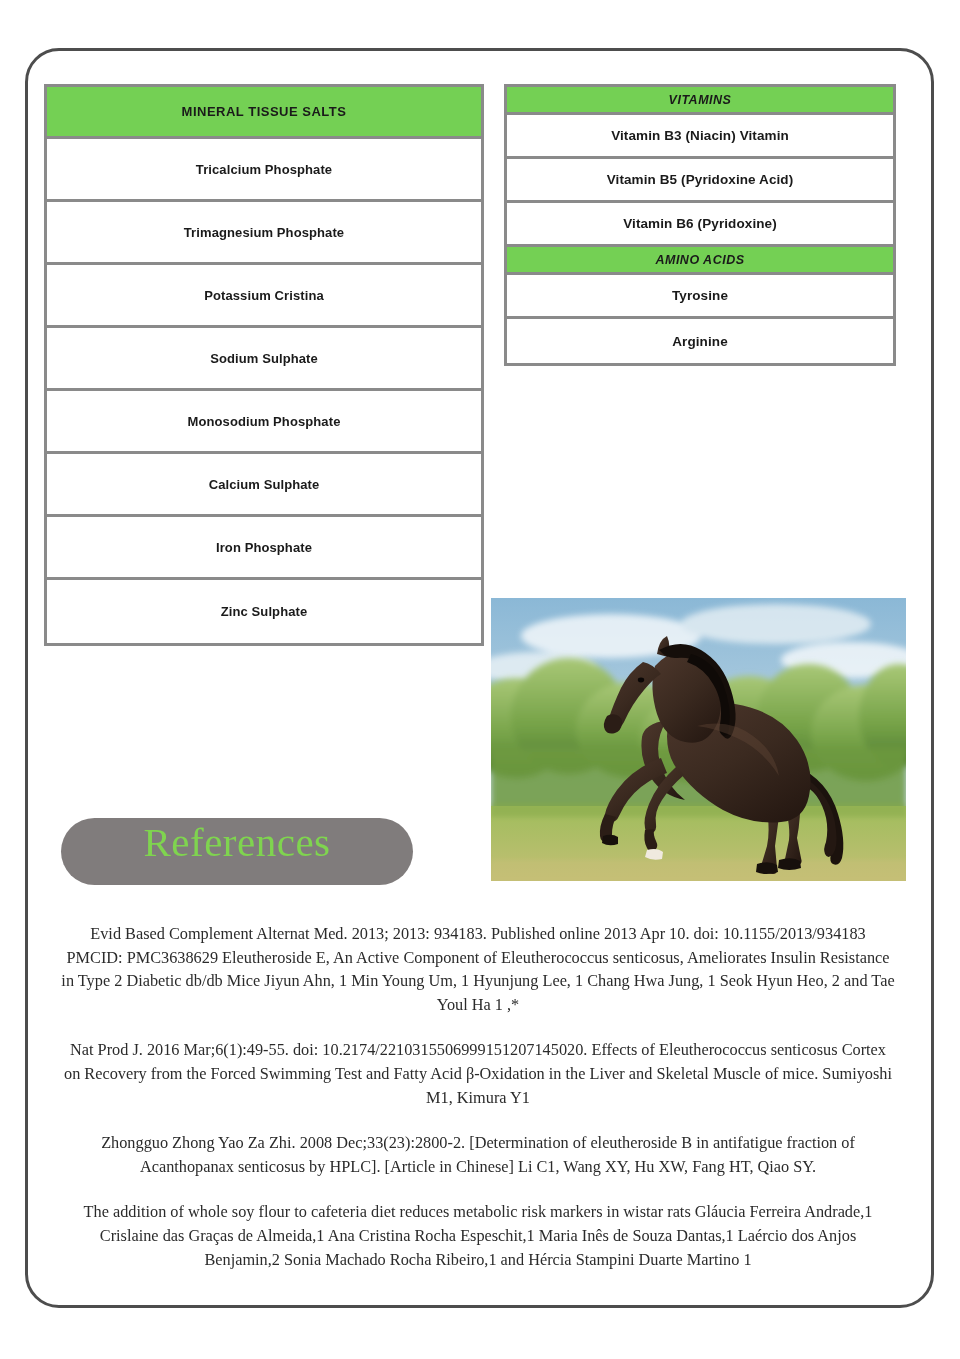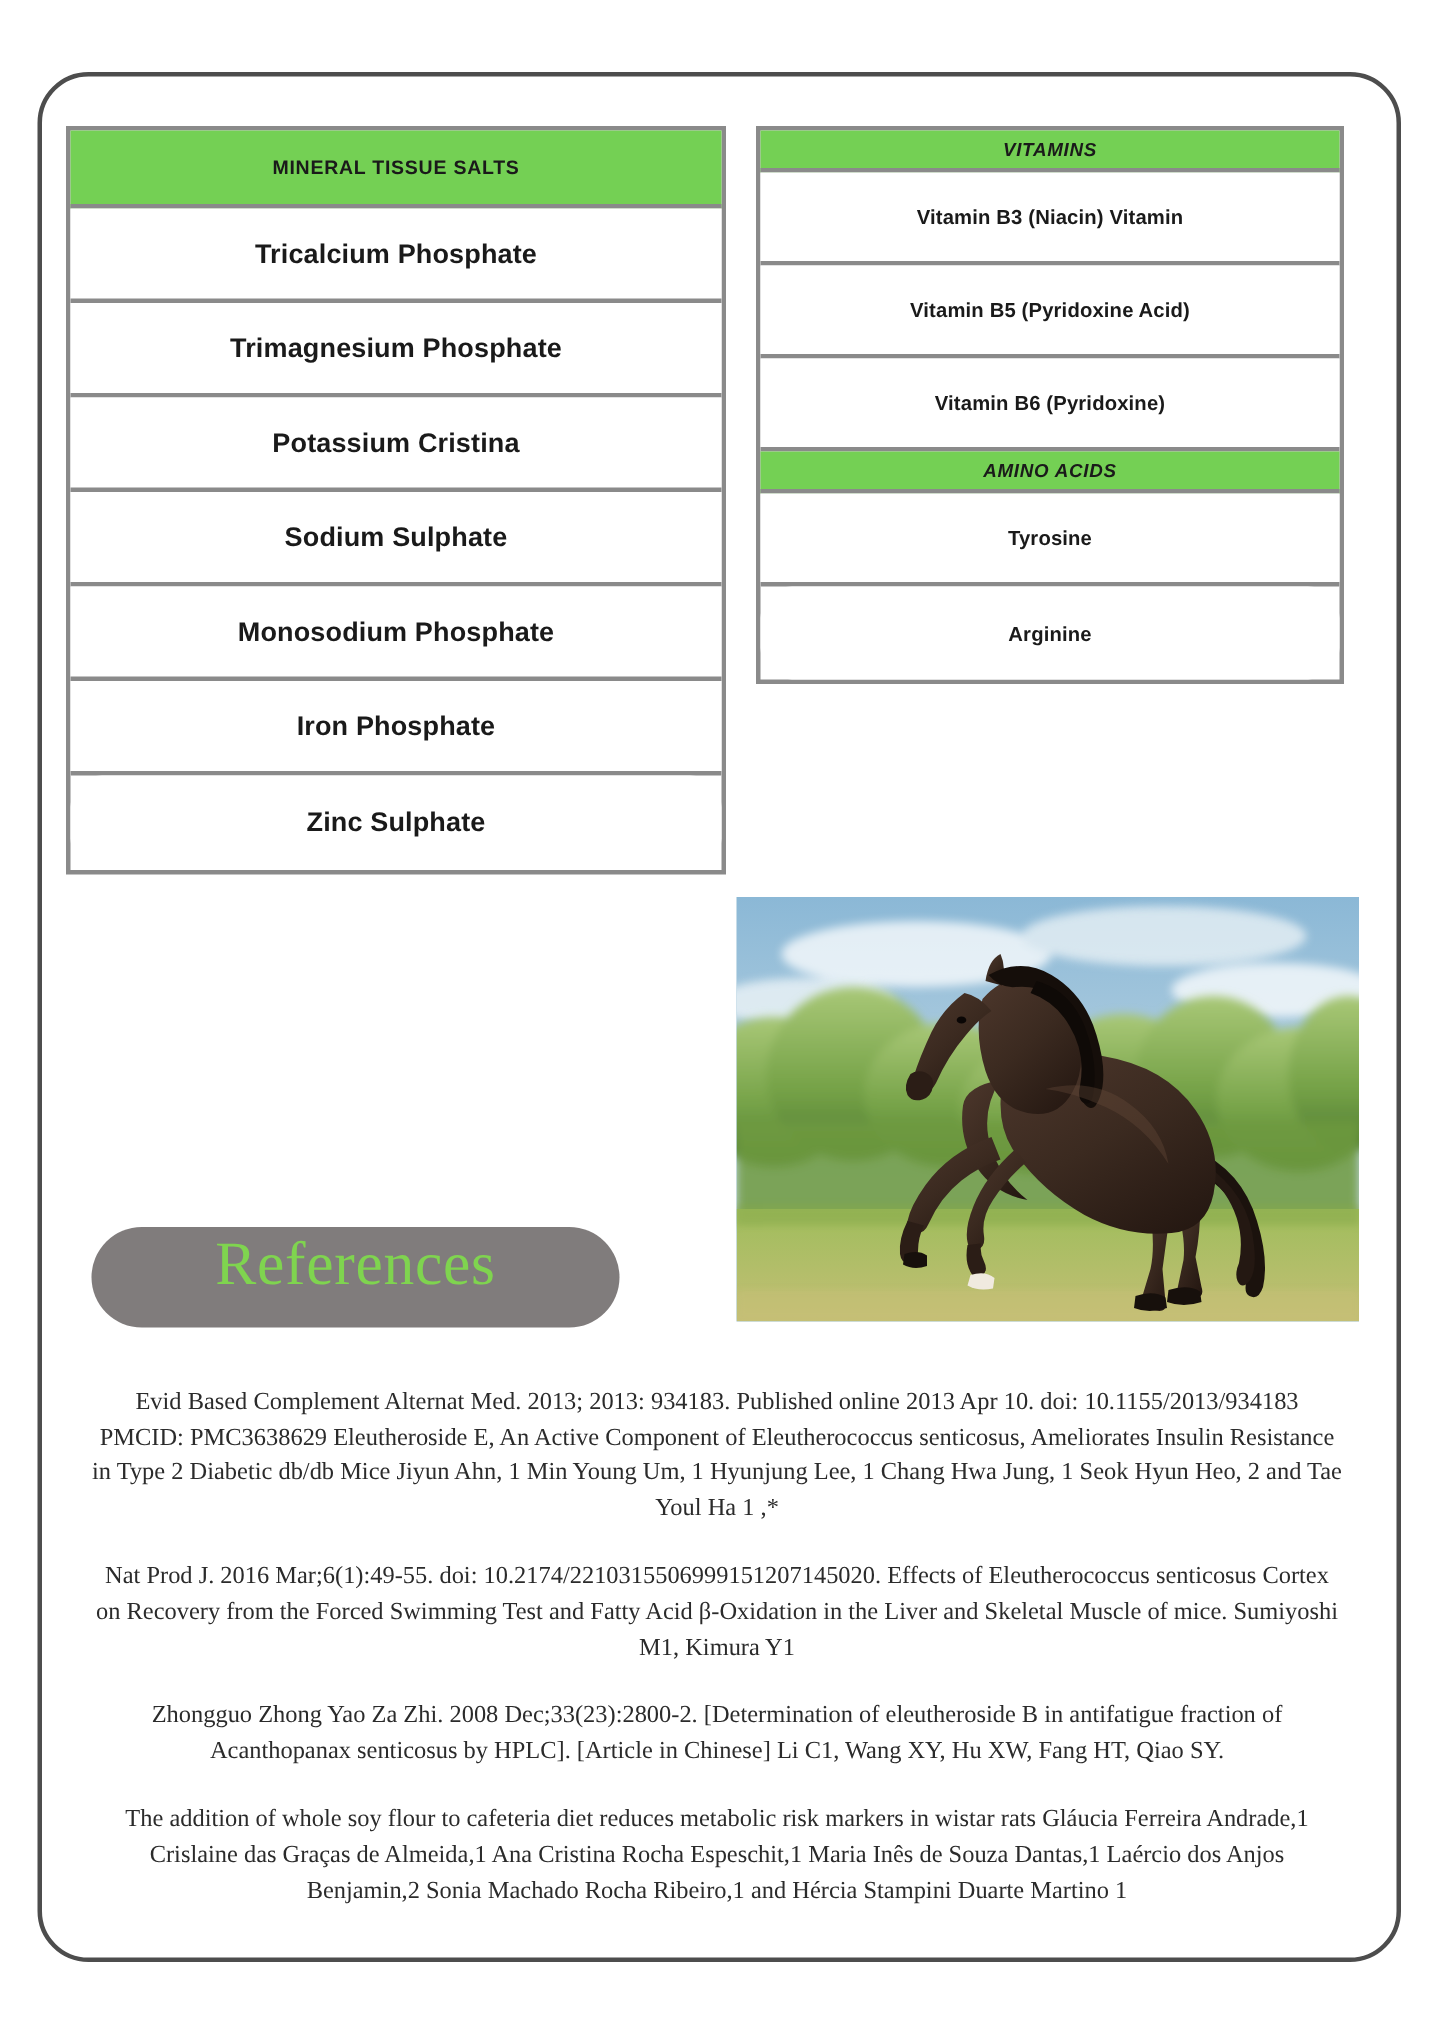--- a/index.html
+++ b/index.html
@@ -51,25 +51,25 @@
 
   .row .cell-text {
     font-weight: bold;
     color: #1a1a1a;
     letter-spacing: .1px;
   }
 
   
   .tbl-left .row          { height: 63px; }
   .tbl-left .row.header   { height: 52px; background: #74d054; }
-  .tbl-left .cell-text    { font-size: 18px; }
+  .tbl-left .cell-text    { font-size: 13px; }
   .tbl-left .header .cell-text { font-size: 13px; letter-spacing: .5px; }
 
   
-  .tbl-right .row          { height: 62px; }
+  .tbl-right .row          { height: 44px; }
   .tbl-right .row.header   { height: 28px; background: #74d054; }
   .tbl-right .cell-text    { font-size: 13.5px; }
   .tbl-right .header .cell-text { font-size: 12.5px; letter-spacing: .5px; font-style: italic; }
 
   
   .photo {
     position: absolute;
     left: 491px; top: 598px;
     width: 415px; height: 283px;
     overflow: hidden;
@@ -129,20 +129,23 @@
       <span class="cell-text">Trimagnesium Phosphate</span>
     </div>
     <div class="row">
       <span class="cell-text">Potassium Cristina</span>
     </div>
     <div class="row">
       <span class="cell-text">Sodium Sulphate</span>
     </div>
     <div class="row">
       <span class="cell-text">Monosodium Phosphate</span>
+    </div>
+    <div class="row">
+      <span class="cell-text">Calcium Sulphate</span>
     </div>
     <div class="row">
       <span class="cell-text">Iron Phosphate</span>
     </div>
     <div class="row">
       <span class="cell-text">Zinc Sulphate</span>
     </div>
   </div>
 
   <div class="tbl tbl-right">

